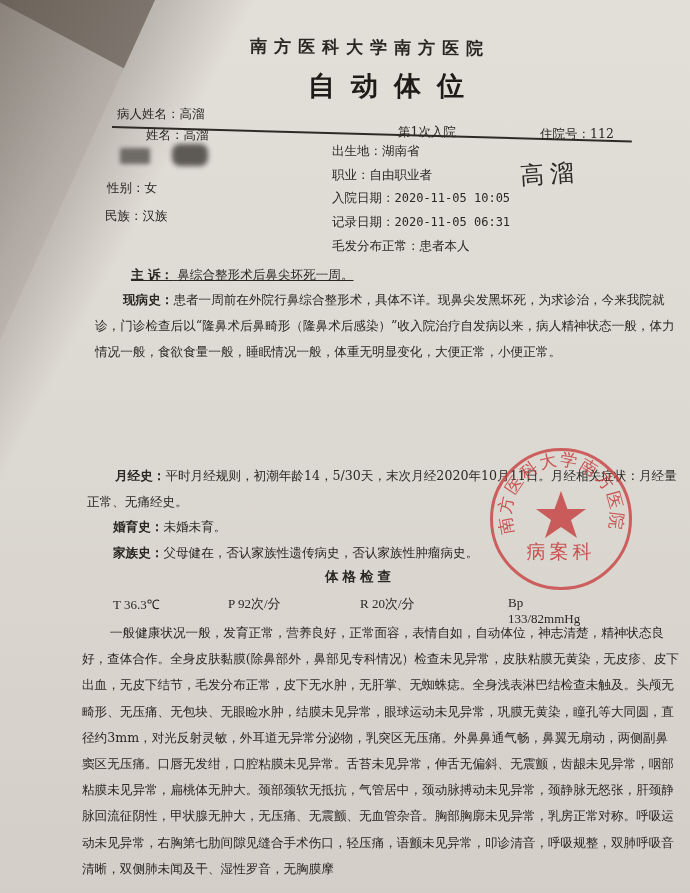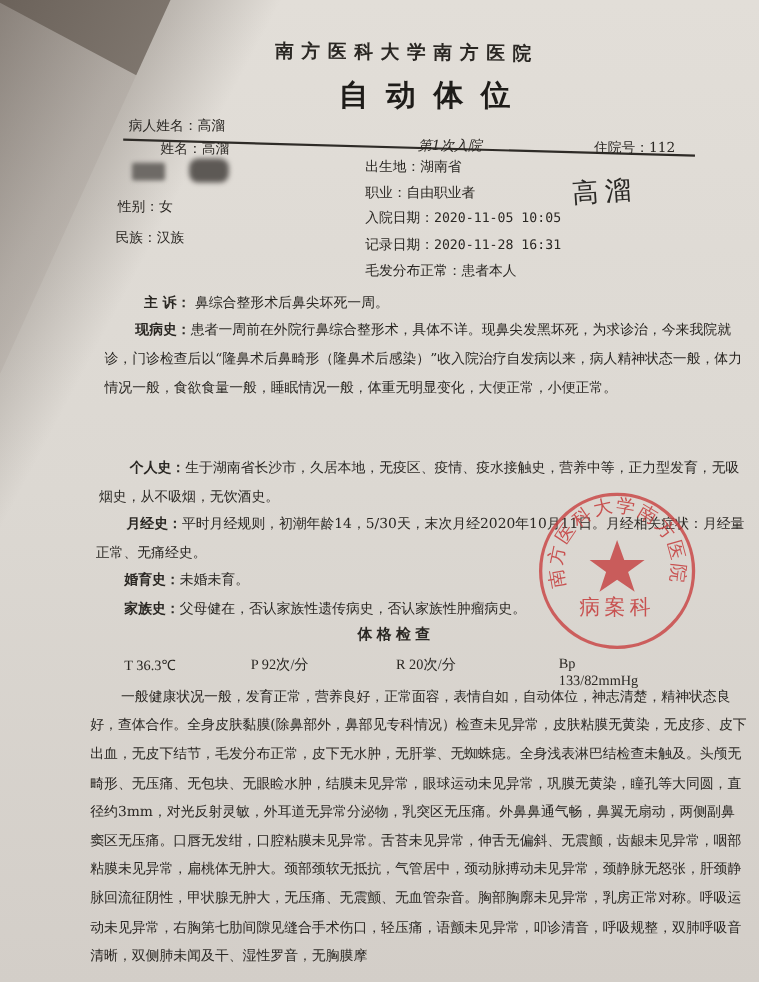--- a/index.html
+++ b/index.html
@@ -35,21 +35,21 @@
   }
   .rule {
     position: absolute; left: 112px; top: 126px; width: 520px; height: 2px;
     background: #2e2b27; transform: rotate(1.6deg); transform-origin: left center;
   }
   .blur1 { position: absolute; left: 120px; top: 148px; width: 30px; height: 16px; background: #6e6a66; filter: blur(2px); border-radius: 2px; }
   .blur2 { position: absolute; left: 172px; top: 144px; width: 36px; height: 22px; background: #5d5955; filter: blur(2.5px); border-radius: 8px; }
   .sig { position: absolute; left: 520px; top: 158px; font-size: 24px; font-family: "DejaVu Sans", sans-serif; color: #2b2926; transform: rotate(-4deg); letter-spacing: 6px; font-weight: 300; }
   .para { position: absolute; font-size: 12.6px; line-height: 26px; width: 580px; }
   .para .lbl { font-weight: bold; }
-  .indent { padding-left: 30px; }
+  .indent { padding-left: 30px; text-decoration: underline; }
   .section-title { position: absolute; left: 325px; top: 568px; font-size: 13.5px; font-weight: bold; letter-spacing: 4px; }
   .vital { position: absolute; top: 595px; font-size: 13px; font-family: Liberation Serif, serif; }
   .stamp {
     position: absolute; left: 490px; top: 448px; width: 136px; height: 136px;
     border: 3px solid rgba(200,60,60,0.78); border-radius: 50%;
   }
   .stamp svg { position: absolute; left: 0; top: 0; }
   .stamp .dept {
     position: absolute; left: 0; width: 136px; top: 88px; text-align: center;
     font-size: 19px; color: rgba(196,58,58,0.85); letter-spacing: 4px; font-family: "DejaVu Sans", sans-serif;
@@ -67,21 +67,21 @@
   <div class="rec-title">自动体位</div>
 
   <div class="t" style="left:117px;top:106px;">
     <span>病人姓名：</span><span>高溜</span>
   </div>
   <div class="rule"></div>
 
   <div class="t" style="left:113px;top:127px;margin-left:33px;">
     <span>姓名：</span><span>高溜</span>
   </div>
-  <div class="t" style="left:380px;top:124px;font-style:italic;">第1次入院</div>
+  <div class="t" style="left:398px;top:124px;">第1次入院</div>
   <div class="t" style="left:540px;top:126px;">
     <span>住院号：</span><span>112</span>
   </div>
 
   <div class="t" style="left:332px;top:143px;">
     <span>出生地：</span><span>湖南省</span>
   </div>
   <div class="t" style="left:332px;top:167px;">
     <span>职业：</span><span>自由职业者</span>
   </div>
@@ -91,41 +91,38 @@
 
   <div class="t" style="left:332px;top:190px;">
     <span>入院日期：</span><span style="font-family:'DejaVu Sans Mono',monospace;font-size:12px;text-align:center;">2020-11-05 10:05</span>
   </div>
   <div class="sig">高溜</div>
 
   <div class="t" style="left:107px;top:180px;">
     <span>性别：</span><span>女</span>
   </div>
   <div class="t" style="left:332px;top:214px;">
-    <span>记录日期：</span><span style="font-family:'DejaVu Sans Mono',monospace;font-size:12px;">2020-11-28 16:31</span>
+    <span>记录日期：</span><span style="font-family:'DejaVu Sans Mono',monospace;font-size:12px;">2020-11-05 06:31</span>
   </div>
   <div class="t" style="left:105px;top:208px;">
     <span>民族：</span><span>汉族</span>
   </div>
   <div class="t" style="left:332px;top:238px;">
     <span>毛发分布正常：</span><span>患者本人</span>
   </div>
 
   <div class="para indent" style="left:101px;top:262px;width:560px;">
     <span class="lbl">主 诉：</span> <span>鼻综合整形术后鼻尖坏死一周。</span>
   </div>
 
   <div class="para" style="left:95px;top:287px;width:580px;text-indent:28px;">
     <span class="lbl">现病史：</span><span>患者一周前在外院行鼻综合整形术，具体不详。现鼻尖发黑坏死，为求诊治，今来我院就诊，门诊检查后以“隆鼻术后鼻畸形（隆鼻术后感染）”收入院治疗自发病以来，病人精神状态一般，体力情况一般，食欲食量一般，睡眠情况一般，体重无明显变化，大便正常，小便正常。</span>
   </div>
 
 
-  <div class="para" style="left:90px;top:412px;width:585px;text-indent:28px;">
-    <span class="lbl">个人史：</span><span>生于湖南省长沙市，久居本地，无疫区、疫情、疫水接触史，营养中等，正力型发育，无吸烟史，从不吸烟，无饮酒史。</span>
-  </div>
 
   <div class="para" style="left:87px;top:463px;width:590px;text-indent:28px;">
     <span class="lbl">月经史：</span><span>平时月经规则，初潮年龄14，5/30天，末次月经2020年10月11日。月经相关症状：月经量正常、无痛经史。</span>
   </div>
 
   <div class="para" style="left:113px;top:514px;">
     <span class="lbl">婚育史：</span><span>未婚未育。</span>
   </div>
 
   <div class="para" style="left:113px;top:540px;">

